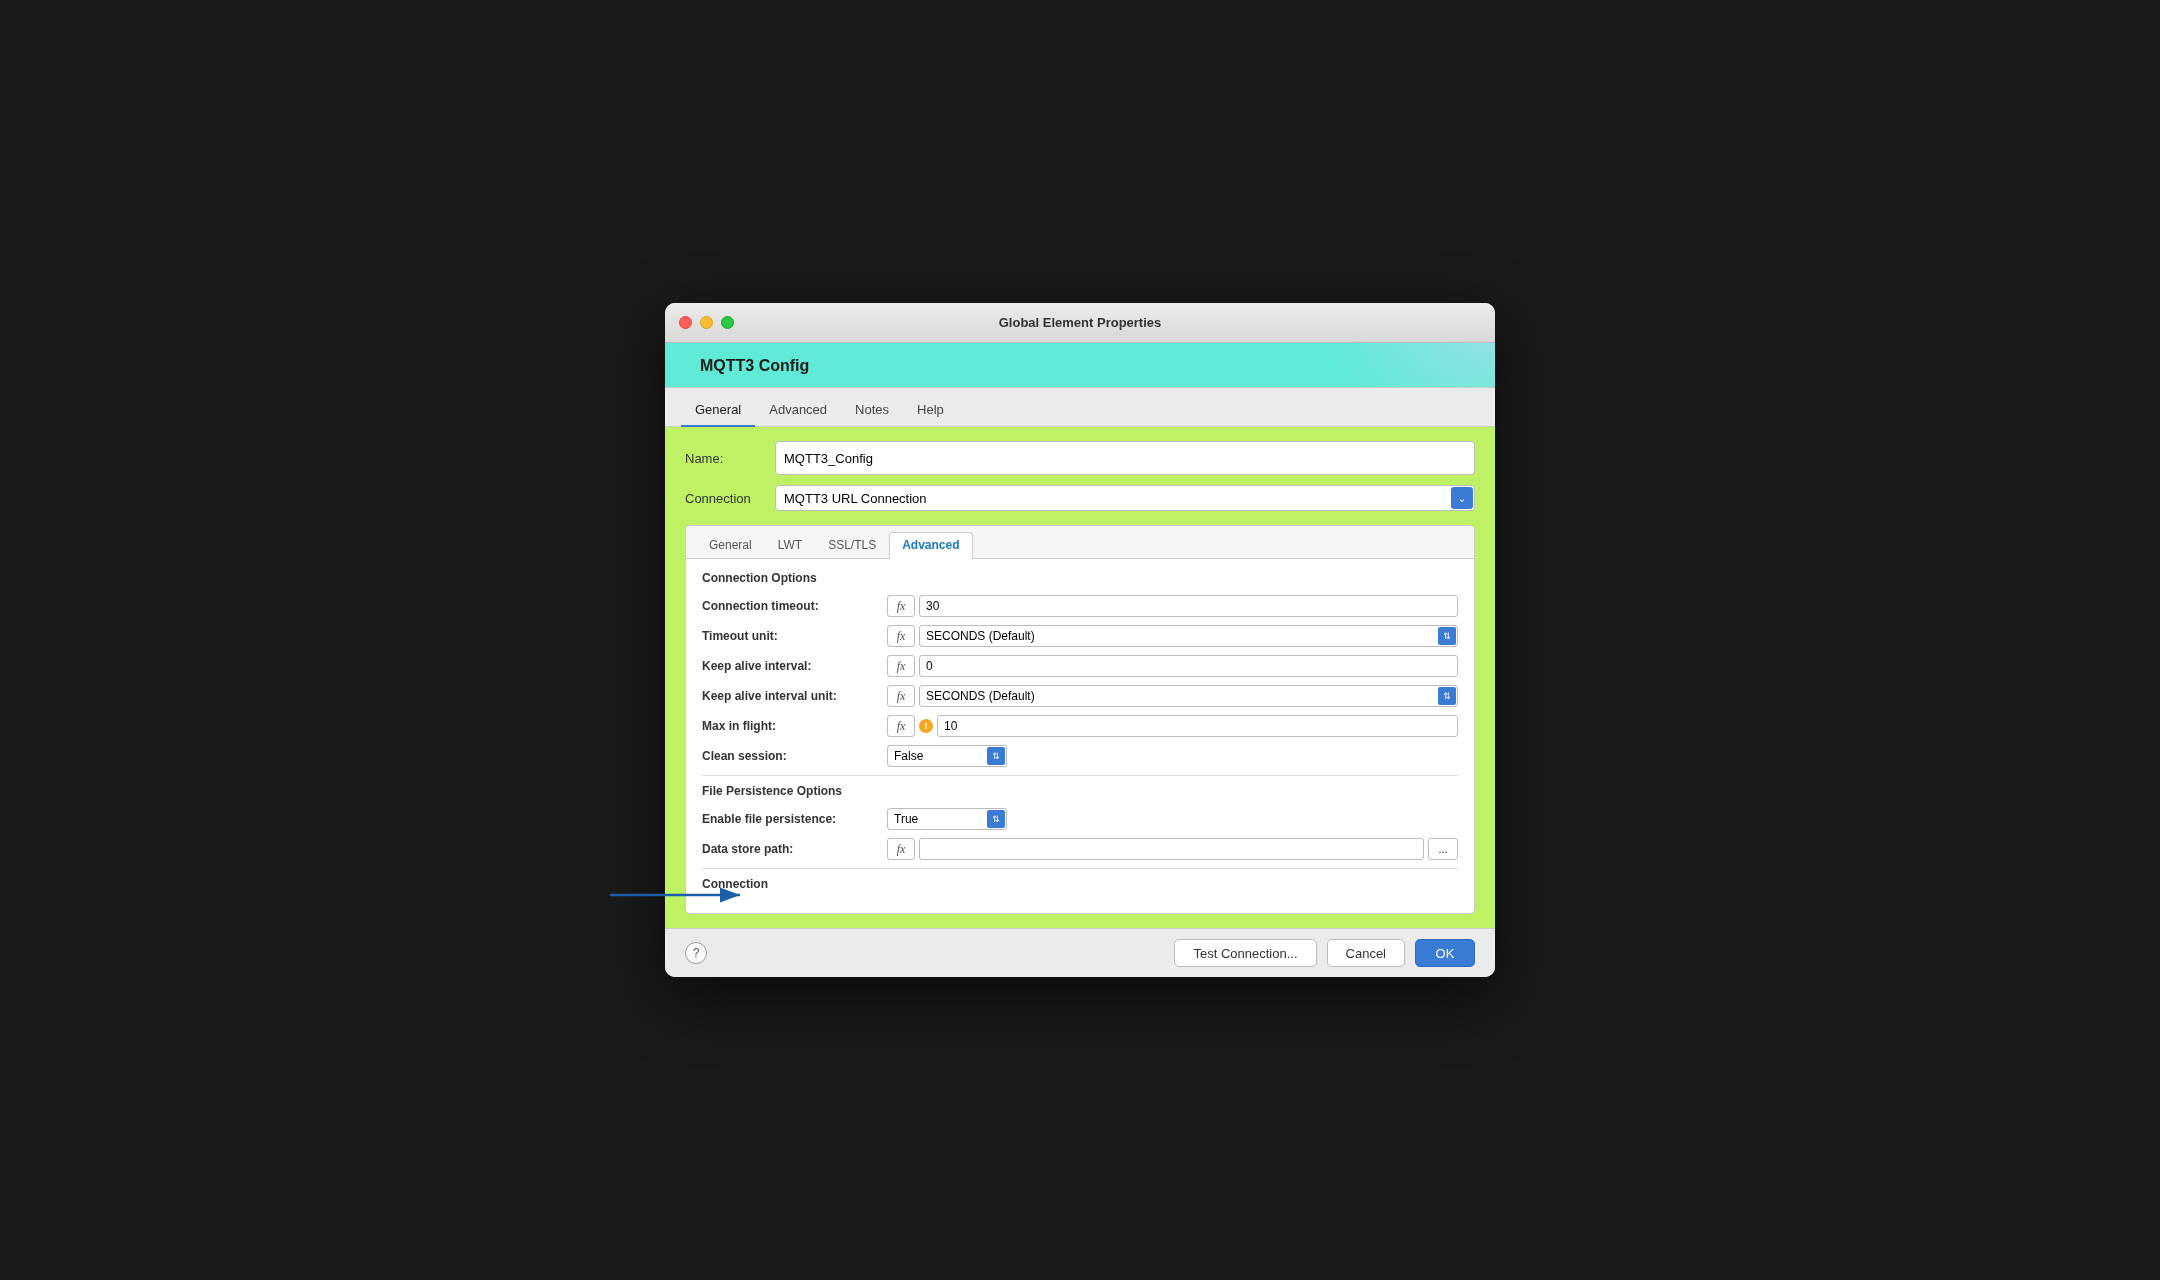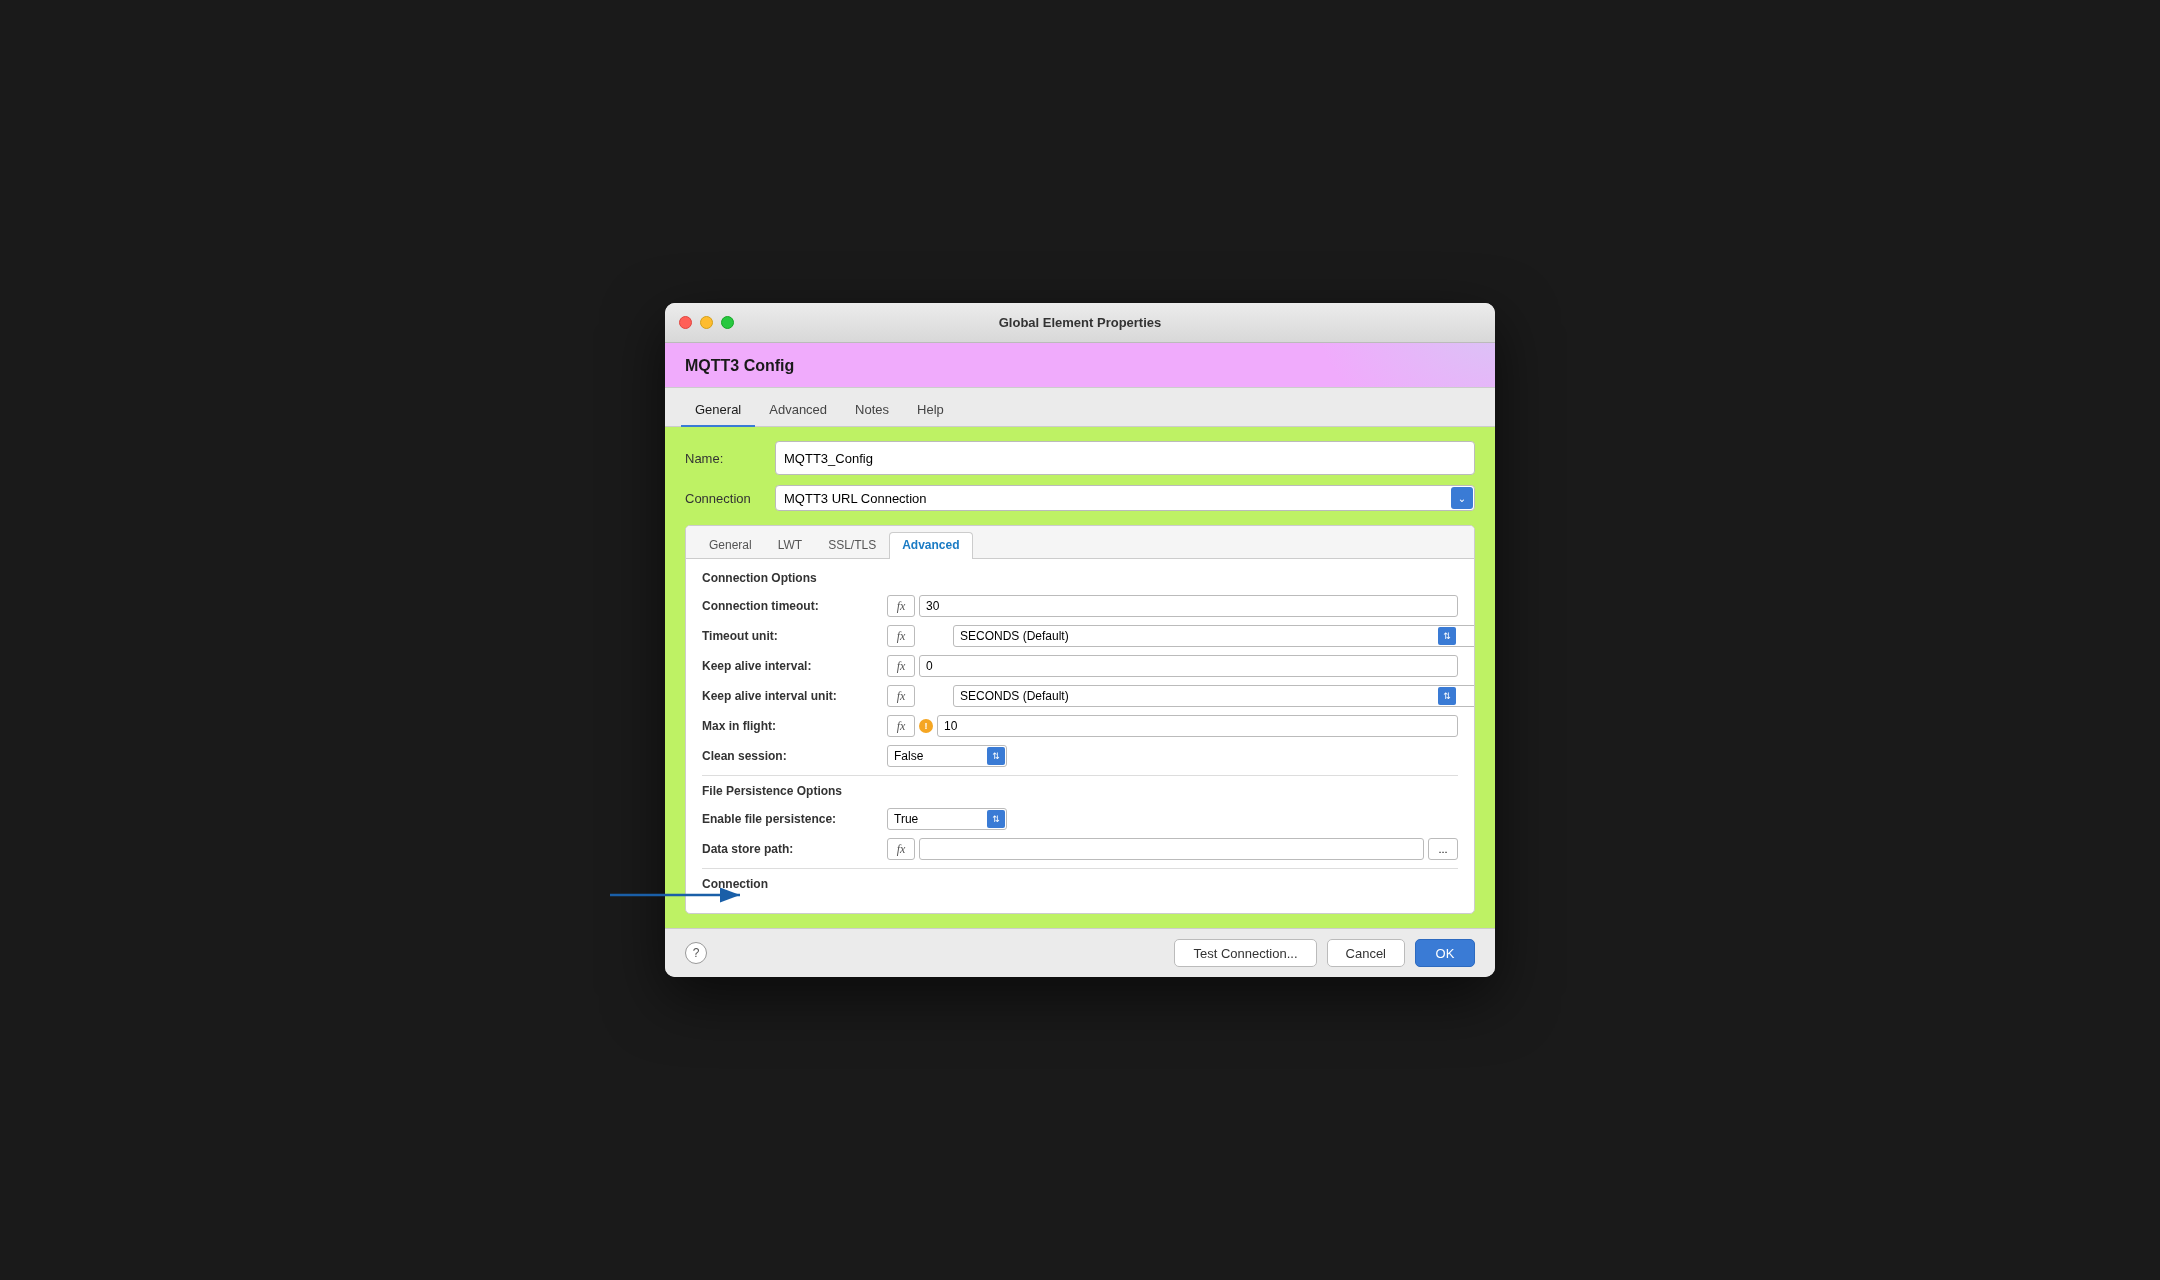--- a/index.html
+++ b/index.html
@@ -47,22 +47,22 @@
     .btn-min { background: #febc2e; border-color: #d4a017; }
     .btn-max { background: #28c840; border-color: #14a825; }
     .titlebar-title {
       font-size: 13px;
       font-weight: 600;
       color: #333;
     }
 
     
     .dialog-header {
-      background: #f0abfc;
-      padding: 14px 20px 12px;
+      background: #5eead4;
+      padding: 14px 35px 12px;
       border-bottom: 1px solid #ccc;
       position: relative;
       overflow: hidden;
     }
     .dialog-header-bg {
       position: absolute;
       right: -20px;
       top: -20px;
       width: 200px;
       height: 120px;
@@ -261,21 +261,20 @@
     .form-select {
       width: 100%;
       height: 22px;
       border: 1px solid #bbb;
       border-radius: 3px;
       padding: 0 26px 0 6px;
       font-size: 12px;
       background: white;
       appearance: none;
       cursor: pointer;
-      margin-left: 34px;
     }
     .form-select-arrow {
       position: absolute;
       right: 2px;
       top: 2px;
       width: 18px;
       height: 18px;
       background: #3a7bd5;
       border-radius: 2px;
       display: flex;

